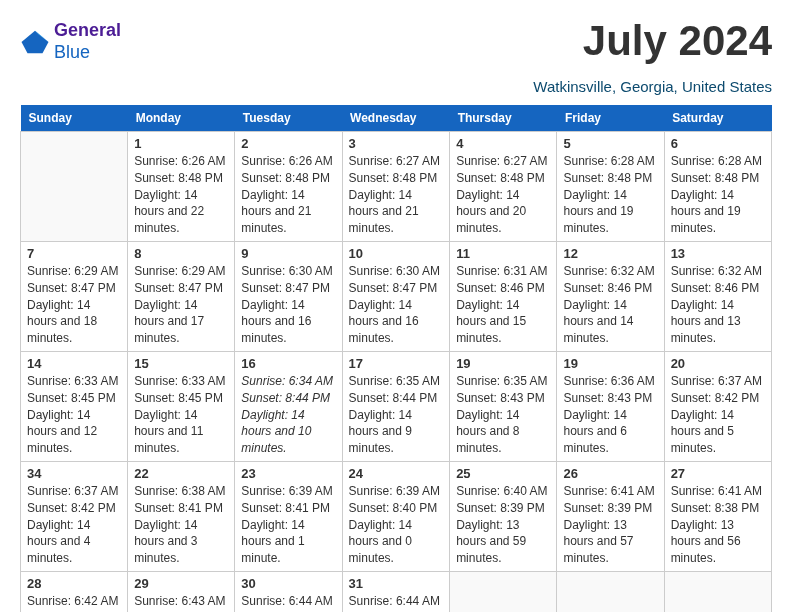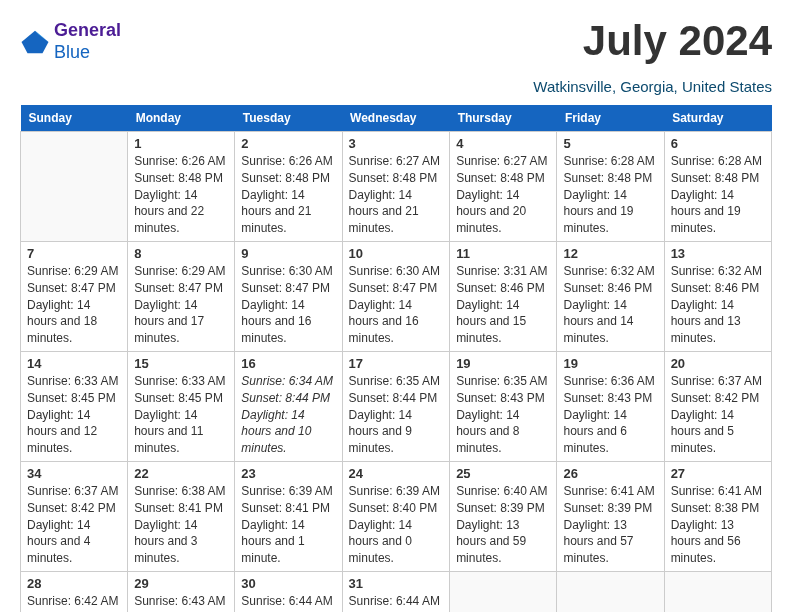--- a/index.html
+++ b/index.html
@@ -182,21 +182,21 @@
 Daylight: 14 hours and 16 minutes.</div>
         </td>
         <td>
           <span class="day-number">10</span>
           <div class="day-detail" style="white-space: pre-line;">Sunrise: 6:30 AM
 Sunset: 8:47 PM
 Daylight: 14 hours and 16 minutes.</div>
         </td>
         <td>
           <span class="day-number">11</span>
-          <div class="day-detail" style="white-space: pre-line;">Sunrise: 3:31 AM
+          <div class="day-detail" style="white-space: pre-line;">Sunrise: 6:31 AM
 Sunset: 8:46 PM
 Daylight: 14 hours and 15 minutes.</div>
         </td>
         <td>
           <span class="day-number">12</span>
           <div class="day-detail" style="white-space: pre-line;">Sunrise: 6:32 AM
 Sunset: 8:46 PM
 Daylight: 14 hours and 14 minutes.</div>
         </td>
         <td>

